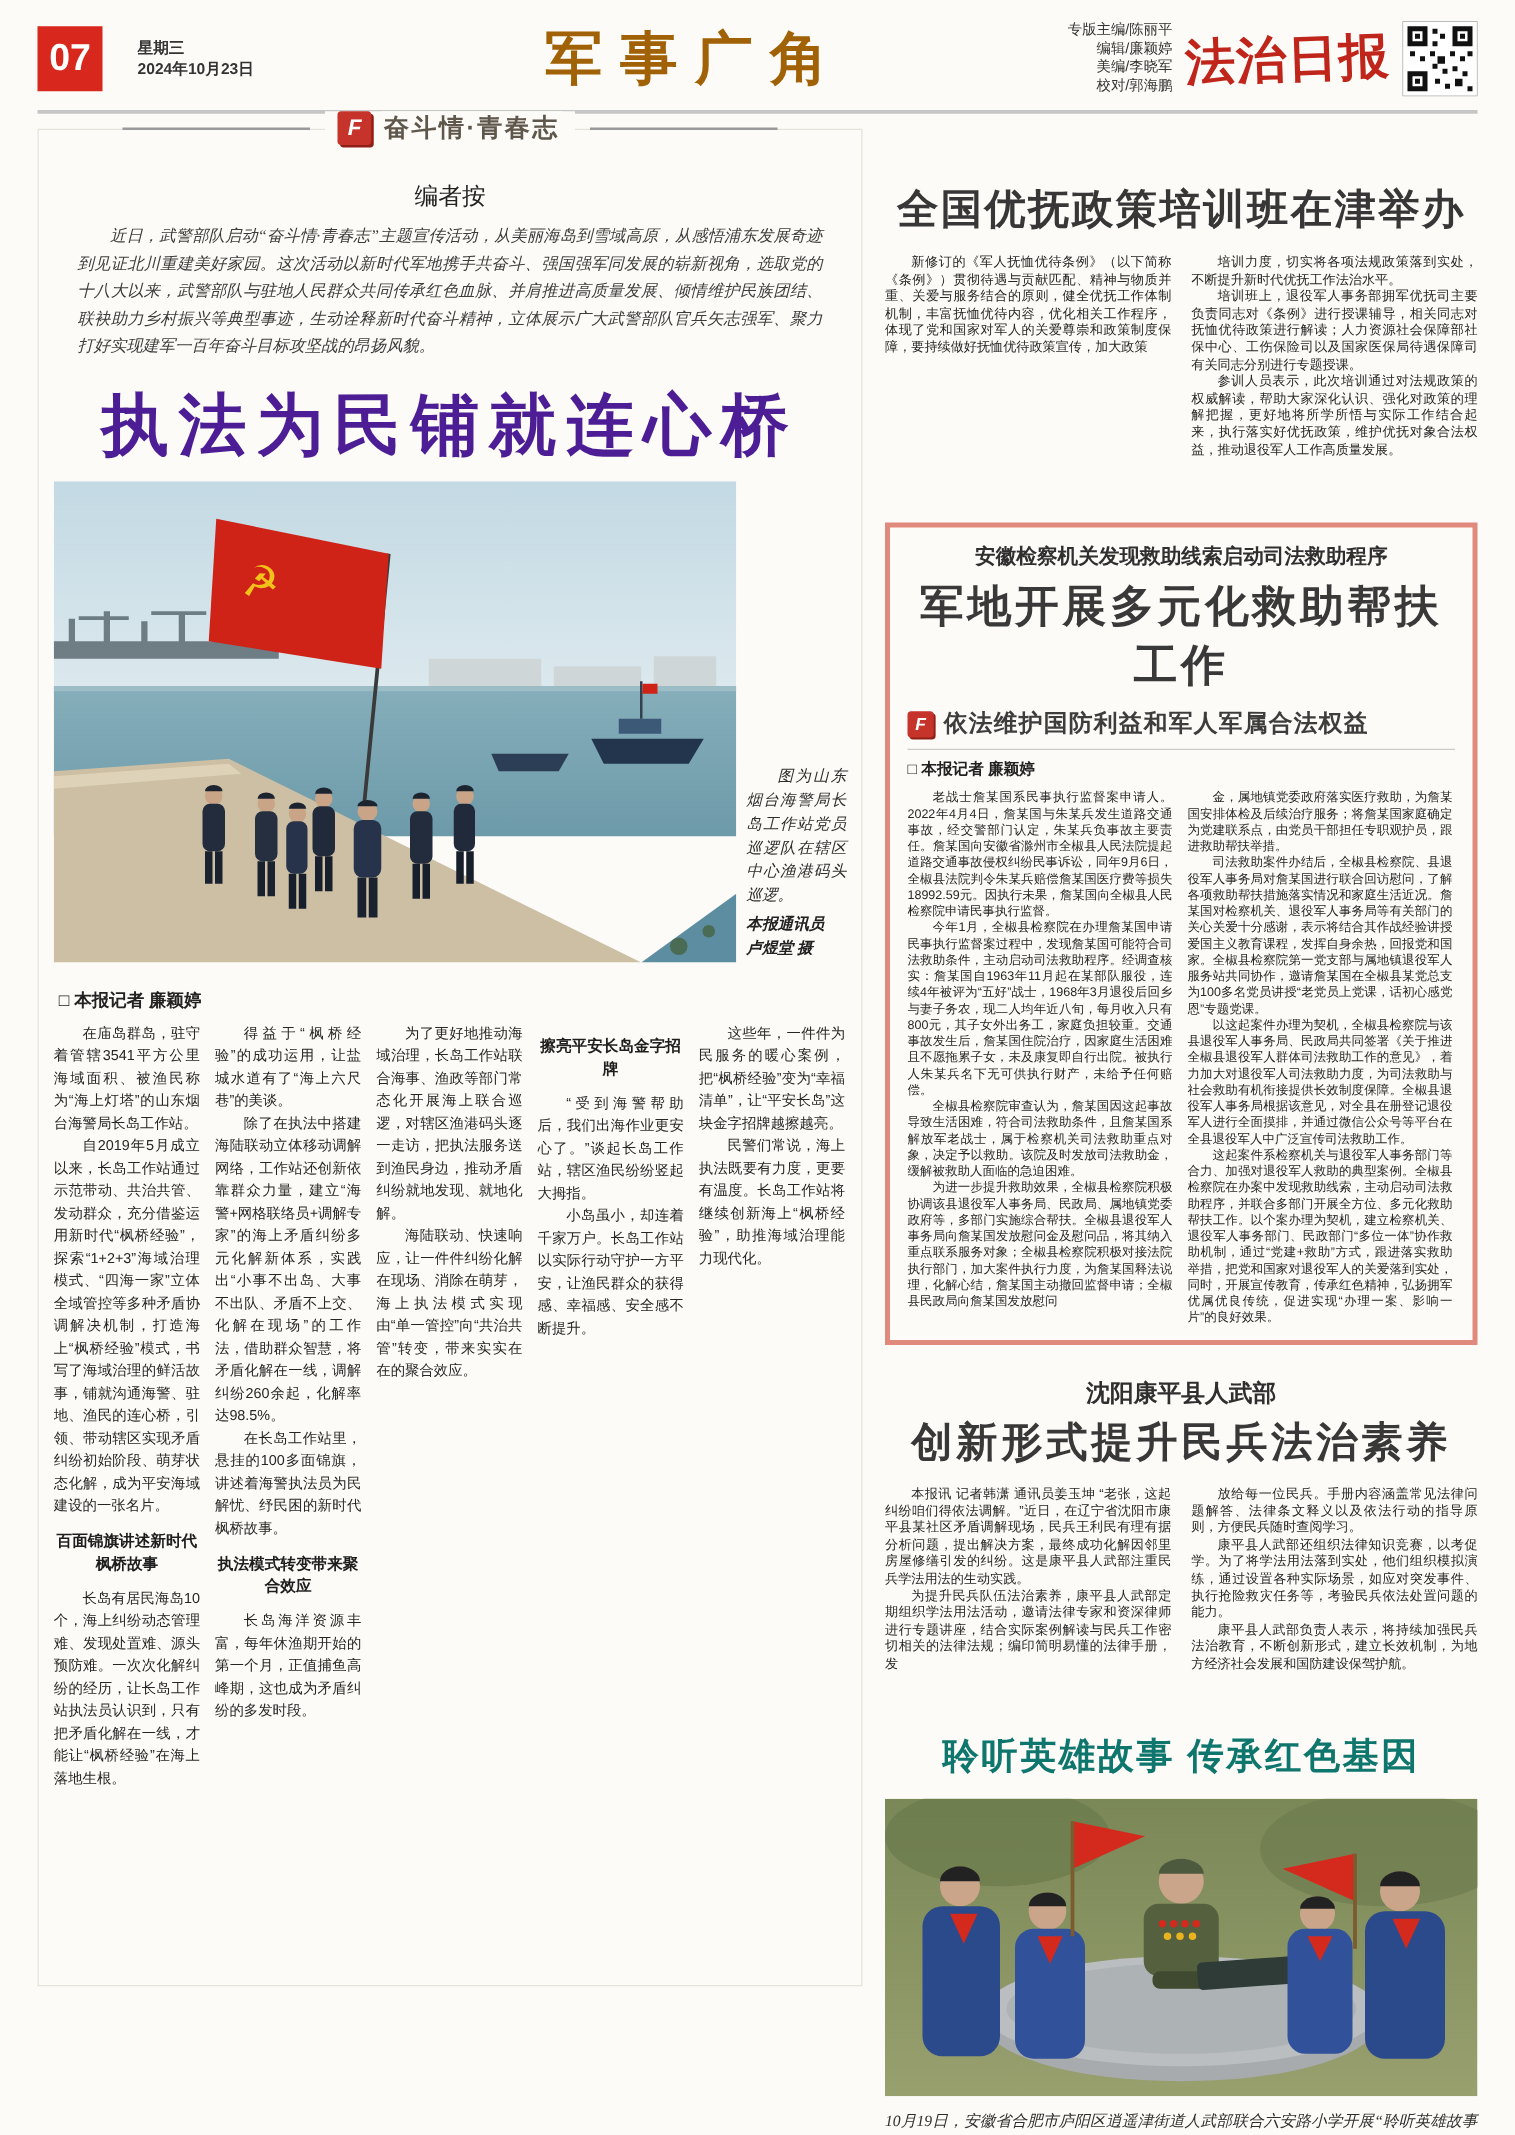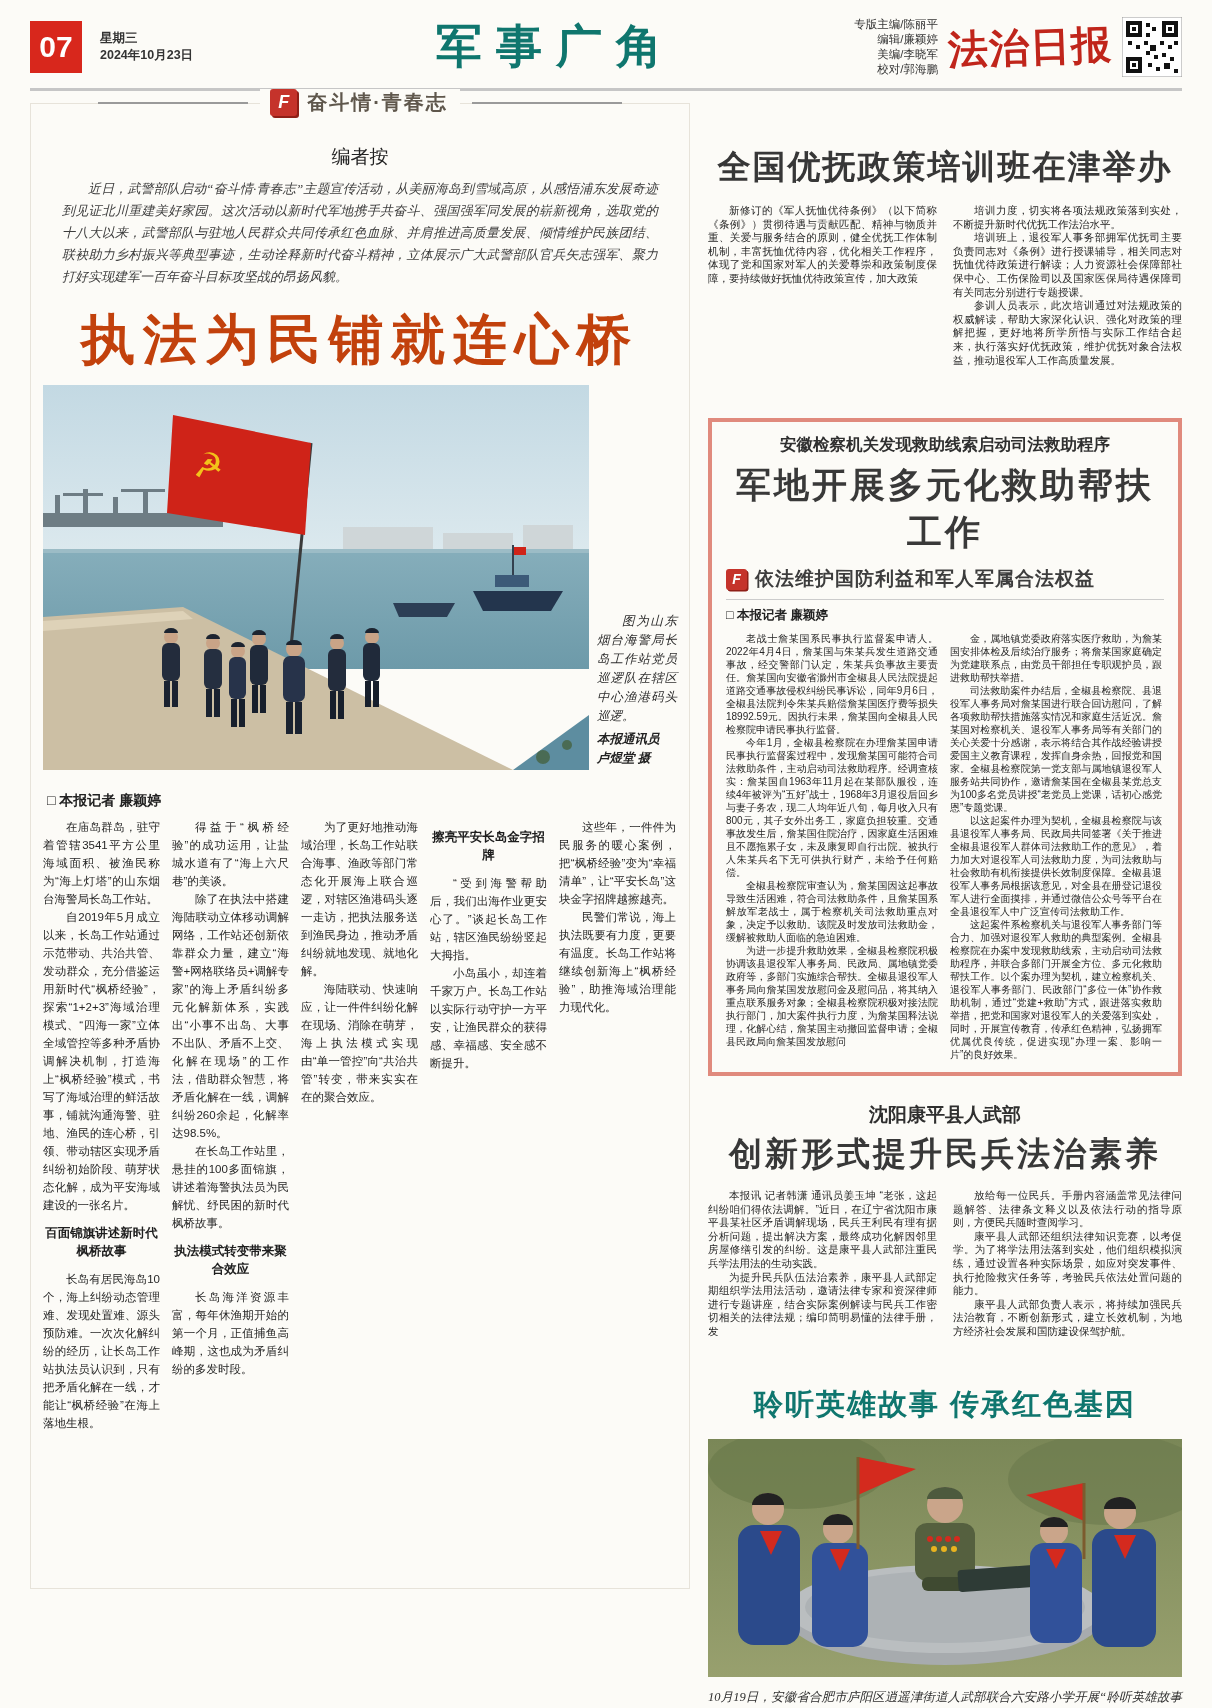--- a/index.html
+++ b/index.html
@@ -6,26 +6,26 @@
   body{
     width:1212px;height:1708px;overflow:hidden;
     background:#fcfbf7;color:#222;
     font-family:"Liberation Sans", sans-serif;
     -webkit-font-smoothing:antialiased;
   }
   .page{padding:10px 30px 0 30px;}
 
   
   .hdr{display:flex;align-items:center;height:74px;}
-  .hdr-left{display:flex;align-items:center;gap:18px;width:270px;}
+  .hdr-left{display:flex;align-items:center;gap:28px;width:270px;}
   .pagenum{width:52px;height:52px;background:#d8271c;color:#fff;font-weight:bold;
     font-size:30px;display:flex;align-items:center;justify-content:center;}
   .dateblock{font-size:12.5px;font-weight:bold;color:#333;line-height:17px;}
   .section-title{flex:1;text-align:center;font-size:46px;font-weight:900;
-    color:#0f766e;letter-spacing:14px;font-family:"Liberation Sans",sans-serif;}
+    color:#a16207;letter-spacing:14px;font-family:"Liberation Sans",sans-serif;}
   .hdr-right{display:flex;align-items:center;gap:10px;width:370px;justify-content:flex-end;}
   .credits{font-size:11.5px;color:#333;line-height:15px;text-align:right;}
   .masthead{font-family:"Liberation Serif",serif;font-weight:900;color:#c0251b;
     font-size:40px;letter-spacing:1px;transform:rotate(-2deg);white-space:nowrap;}
   .toprule{height:3px;background:#c6c6c6;margin-top:4px;}
 
   
   .main{display:flex;gap:18px;margin-top:12px;align-items:flex-start;}
   .left{width:660px;position:relative;border:1px solid #e7e3da;padding:34px 12px 0 12px;box-sizing:border-box;}
   .right{width:474px;}
@@ -40,21 +40,21 @@
   .banner-label{font-size:20px;font-weight:bold;color:#5f574c;letter-spacing:2px;background:#fcfbf7;padding:0 2px;}
   .banner-wrap{display:flex;align-items:center;gap:8px;background:#fcfbf7;padding:0 10px;}
 
   
   .note{width:596px;margin:6px auto 0 auto;}
   .note-title{text-align:center;font-size:19px;font-weight:normal;color:#222;margin:4px 0 8px 0;}
   .note-text{font-family:"Liberation Serif",serif;font-style:italic;font-size:13px;line-height:22px;
     color:#3c3c3c;text-align:justify;text-indent:2em;}
 
   
-  .f-headline{text-align:center;font-size:54px;font-weight:800;color:#c2410c;letter-spacing:8px;margin:16px 0 8px 0;}
+  .f-headline{text-align:center;font-size:54px;font-weight:800;color:#4c1d95;letter-spacing:8px;margin:16px 0 8px 0;}
   .f-subhead{text-align:center;font-size:21px;font-weight:bold;color:#3a3a3a;letter-spacing:1px;margin-bottom:14px;}
 
   
   .photo-row{display:flex;gap:8px;}
   .main-photo{display:block;}
   .photo-cap{width:80px;display:flex;flex-direction:column;justify-content:flex-end;padding-bottom:2px;}
   .photo-cap .cap-text{font-family:"Liberation Serif",serif;font-style:italic;font-size:12.5px;
     line-height:19px;color:#2e2e2e;text-align:justify;text-indent:2em;}
   .photo-cap .cap-credit{font-family:"Liberation Serif",serif;font-weight:bold;font-style:italic;
     font-size:12.5px;line-height:19px;color:#222;margin-top:4px;}

